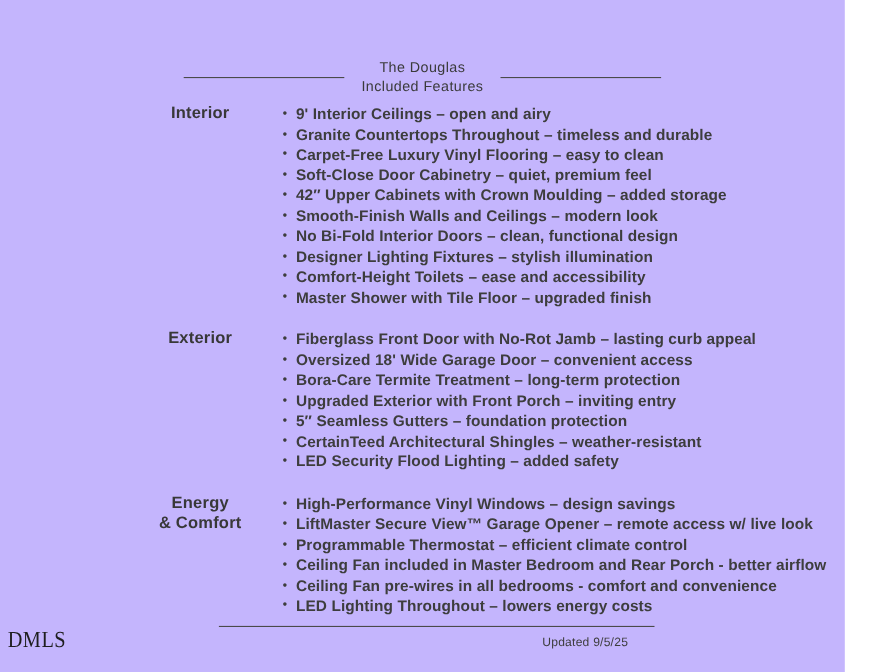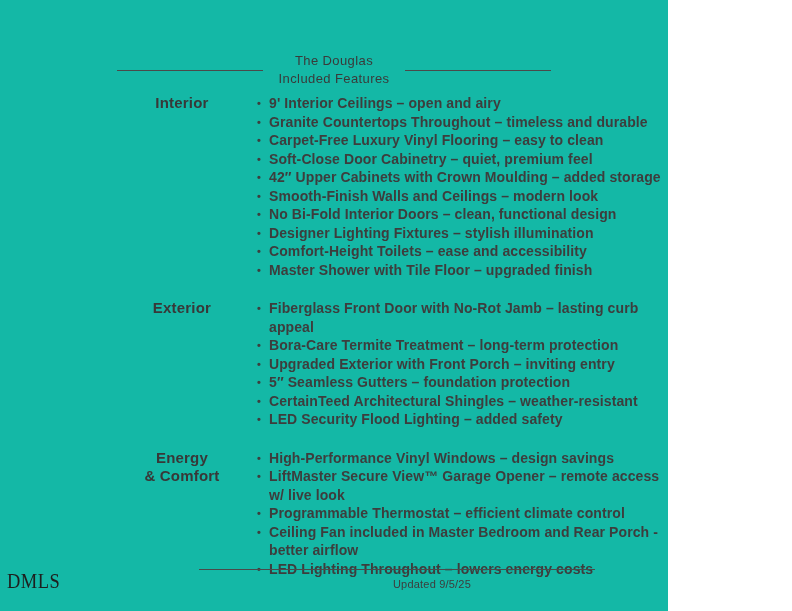--- a/index.html
+++ b/index.html
@@ -2,23 +2,23 @@
 <html><head>
 <meta charset="utf-8">
 <style>
   html, body {
     margin: 0;
     padding: 0;
     background: #ffffff;
   }
   .page {
     position: relative;
-    width: 668px;
+    width: 768px;
     height: 611px;
-    background: #14b8a6;
+    background: #c4b5fd;
     font-family: "Liberation Sans", sans-serif;
     color: #3d3d3d;
     overflow: hidden;
   }
 
   
   .header {
     position: absolute;
     top: 52px;
     left: 0;
@@ -148,38 +148,40 @@
         <li>Master Shower with Tile Floor – upgraded finish</li>
       </ul>
     </div>
 
     <div class="section">
       <div class="section-label">
         <div>Exterior</div>
       </div>
       <ul class="features">
         <li>Fiberglass Front Door with No-Rot Jamb – lasting curb appeal</li>
+        <li>Oversized 18' Wide Garage Door – convenient access</li>
         <li>Bora-Care Termite Treatment – long-term protection</li>
         <li>Upgraded Exterior with Front Porch – inviting entry</li>
         <li>5″ Seamless Gutters – foundation protection</li>
         <li>CertainTeed Architectural Shingles – weather-resistant</li>
         <li>LED Security Flood Lighting – added safety</li>
       </ul>
     </div>
 
     <div class="section">
       <div class="section-label">
         <div>Energy</div>
         <div>&amp; Comfort</div>
       </div>
       <ul class="features">
         <li>High-Performance Vinyl Windows – design savings</li>
         <li>LiftMaster Secure View™ Garage Opener – remote access w/ live look</li>
         <li>Programmable Thermostat – efficient climate control</li>
         <li>Ceiling Fan included in Master Bedroom and Rear Porch - better airflow</li>
+        <li>Ceiling Fan pre-wires in all bedrooms - comfort and convenience</li>
         <li>LED Lighting Throughout – lowers energy costs</li>
       </ul>
     </div>
 
   </div>
 
   <div class="footer-rule"></div>
   <div class="updated">Updated 9/5/25</div>
   <div class="logo">DMLS</div>
 

